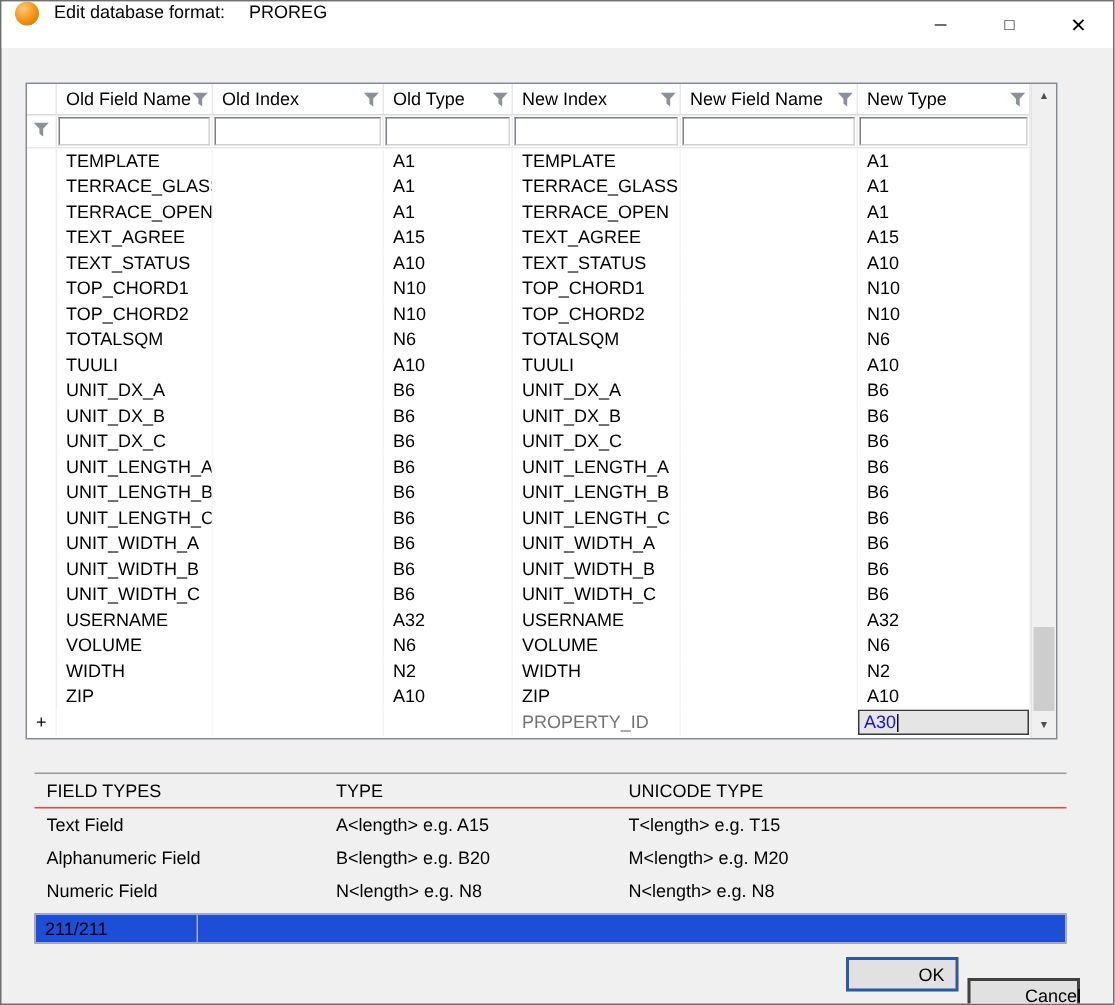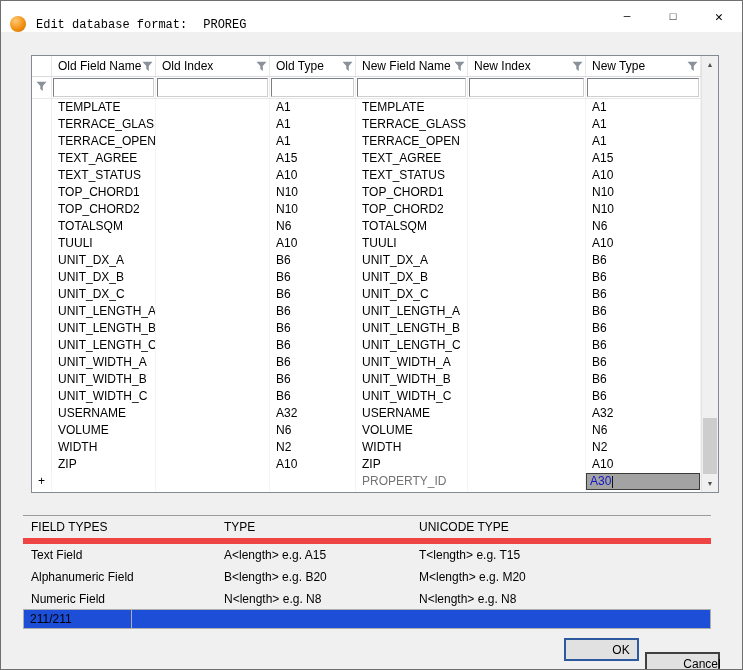--- a/index.html
+++ b/index.html
@@ -8,38 +8,38 @@
     font-family:"Liberation Sans", sans-serif;
     font-size:12px;color:#000;background:#f0f0f0;
   }
   .window{
     position:relative;width:743px;height:670px;box-sizing:border-box;
     background:#f0f0f0;border:1px solid #6f6f6f;overflow:hidden;
   }
   
   .titlebar{
     position:absolute;left:0;top:0;right:0;height:31px;background:#ffffff;
-    display:flex;align-items:flex-end;font-family:Liberation Mono, monospace;
+    display:flex;align-items:flex-start;
   }
   .app-icon{
     width:16px;height:16px;border-radius:50%;margin:0 10px 0 9px;flex:0 0 auto;
     background:radial-gradient(circle at 35% 30%, #ffc976, #f29111 55%, #d córdoba);
     background:radial-gradient(circle at 35% 30%, #ffc976, #f29111 55%, #c76f00);
   }
   .title-text{white-space:nowrap;}
   .title-db{margin-left:16px;}
   .win-controls{margin-left:auto;display:flex;height:100%;}
   .win-btn{
     width:46px;height:100%;display:flex;align-items:center;justify-content:center;
     color:#000;font-size:11px;cursor:default;
   }
   .win-btn.close-btn{font-size:13px;}
   
   .grid{
-    position:absolute;left:30px;top:54px;width:688px;height:438px;box-sizing:border-box;
+    position:absolute;left:16px;top:54px;width:688px;height:438px;box-sizing:border-box;
     background:#fff;border:1px solid #848a93;
   }
   .grid-inner{position:absolute;left:0;top:0;right:17px;bottom:0;overflow:hidden;}
   .grid-row{display:grid;grid-template-columns:20px 104px 114px 86px 112px 118px 115px;}
   .header-row{height:20px;line-height:19px;border-bottom:1px solid #d9d9d9;}
   .header-cell{
     padding-left:6px;border-right:1px solid #e8e8e8;overflow:hidden;white-space:nowrap;
     display:flex;align-items:center;
   }
   .header-cell .hlabel{flex:1;overflow:hidden;white-space:nowrap;}
@@ -56,42 +56,42 @@
   .cell{
     padding-left:6px;border-right:1px solid #f4f4f4;
     overflow:hidden;white-space:nowrap;
   }
   .cell.ind{padding:0;border-right:1px solid #ededed;text-align:center;}
   .new-row{height:18px;line-height:17px;}
   .new-row .cell{border-right:1px solid #f4f4f4;}
   .new-name{color:#737373;}
   .newtype-cell{padding:0 !important;}
   .editbox{
-    width:100%;height:17px;box-sizing:border-box;background:#a3a3a3;
+    width:100%;height:17px;box-sizing:border-box;background:#e5e5e5;
     border:1px solid #3a3a3a;color:#1414c8;
     display:flex;align-items:center;padding-left:3px;
   }
   .caret{width:1px;height:12px;background:#101010;margin-left:1px;}
   
   .vscroll{
     position:absolute;right:0;top:0;bottom:0;width:17px;box-sizing:border-box;
     background:#f0f0f0;border-left:1px solid #e3e3e3;
   }
   .scroll-btn{
     height:17px;display:flex;align-items:center;justify-content:center;
     font-size:7px;color:#4f4f4f;
   }
   .scroll-btn.down{position:absolute;bottom:0;left:0;right:0;}
   .scroll-thumb{position:absolute;left:1px;right:1px;bottom:18px;height:56px;background:#cdcdcd;}
   
   .legend{position:absolute;left:22px;top:514px;width:688px;}
   .legend-hrow,.legend-row{
     display:grid;grid-template-columns:193px 195px 300px;height:22px;align-items:center;
   }
-  .legend-hrow{border-top:1px solid #9b9b9b;border-bottom:6px solid #ef4444;}
+  .legend-hrow{border-top:1px solid #9b9b9b;border-bottom:1px solid #ef4444;}
   .legend-cell{padding-left:8px;white-space:nowrap;overflow:hidden;}
   
   .statusbar{
     position:absolute;left:22px;top:608px;width:688px;height:20px;box-sizing:border-box;
     border:1px solid #aeaeae;background:#1d4ed8;display:flex;
   }
   .status-cell1{width:108px;border-right:1px solid #aeaeae;display:flex;align-items:center;padding-left:6px;box-sizing:border-box;}
   .status-cell2{flex:1;}
   
   .btn{
@@ -140,29 +140,29 @@
         </div>
         <div class="header-cell">
           <span class="hlabel">Old Type</span>
           <span class="funnel">
             <svg width="11" height="11" viewBox="0 0 11 11">
                 <path d="M0.5 0.8 H10.5 L6.8 4.9 V10 L4.3 8.1 V4.9 Z" fill="#8b919a"></path>
               </svg>
           </span>
         </div>
         <div class="header-cell">
+          <span class="hlabel">New Index</span>
+          <span class="funnel">
+            <svg width="11" height="11" viewBox="0 0 11 11">
+                <path d="M0.5 0.8 H10.5 L6.8 4.9 V10 L4.3 8.1 V4.9 Z" fill="#8b919a"></path>
+              </svg>
+          </span>
+        </div>
+        <div class="header-cell">
           <span class="hlabel">New Field Name</span>
-          <span class="funnel">
-            <svg width="11" height="11" viewBox="0 0 11 11">
-                <path d="M0.5 0.8 H10.5 L6.8 4.9 V10 L4.3 8.1 V4.9 Z" fill="#8b919a"></path>
-              </svg>
-          </span>
-        </div>
-        <div class="header-cell">
-          <span class="hlabel">New Index</span>
           <span class="funnel">
             <svg width="11" height="11" viewBox="0 0 11 11">
                 <path d="M0.5 0.8 H10.5 L6.8 4.9 V10 L4.3 8.1 V4.9 Z" fill="#8b919a"></path>
               </svg>
           </span>
         </div>
         <div class="header-cell">
           <span class="hlabel">New Type</span>
           <span class="funnel">
             <svg width="11" height="11" viewBox="0 0 11 11">

